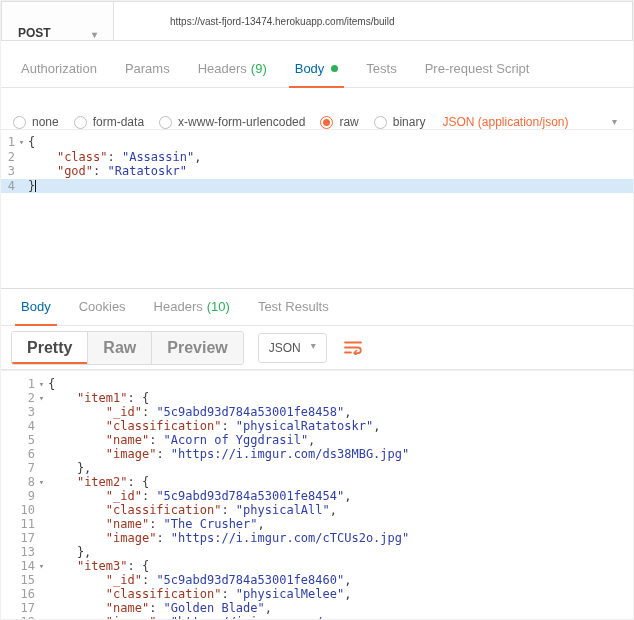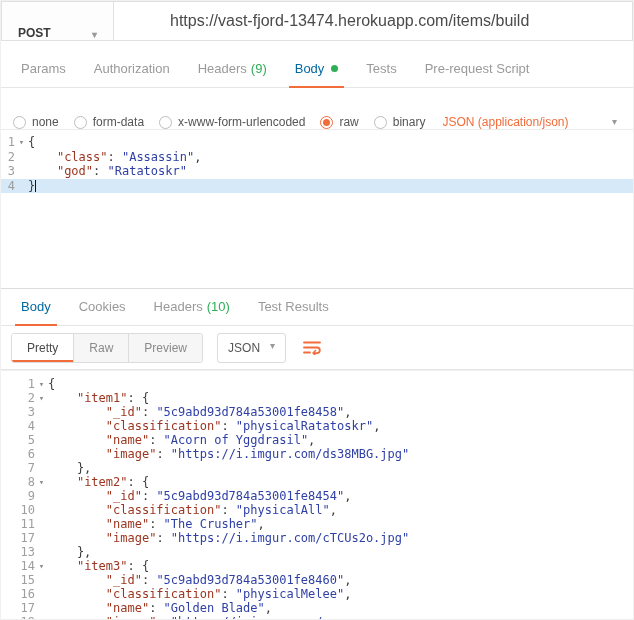--- a/index.html
+++ b/index.html
@@ -13,21 +13,21 @@
   
   .urlbar { display: flex; height: 40px; border: 1px solid #e0e0e0; background: #fff; }
   .method {
     width: 112px; flex: none; display: flex; align-items: flex-end; justify-content: space-between;
     padding: 0 16px; border-right: 1px solid #e0e0e0; cursor: pointer;
     font-size: 12px; font-weight: bold; color: #3a3a3a; background: #fdfdfd;
   }
   .caret { color: #9a9a9a; font-size: 10px; line-height: 1; }
   .url {
     flex: 1; display: flex; align-items: center; padding-left: 56px;
-    font-size: 16px; color: #4a4a4a; cursor: text; white-space: nowrap; overflow: hidden;
+    font-size: 10px; color: #4a4a4a; cursor: text; white-space: nowrap; overflow: hidden;
   }
 
   
   .tabs { display: flex; border-bottom: 1px solid #e6e6e6; padding-left: 6px; margin-top: 10px; }
   .resp-tabs-row { margin-top: 0; }
   .tab {
     display: flex; align-items: center; padding: 10px 14px 11px; font-size: 13px;
     color: #9a9a9a; position: relative; cursor: pointer; white-space: nowrap;
   }
   .tab.active { color: #0369a1; }
@@ -78,22 +78,22 @@
   .tok-str { color: var(--str); }
   .cursor { display: inline-block; width: 1px; height: 12px; background: #111; vertical-align: -2px; }
 
   
   .toolbar {
     display: flex; align-items: center; height: 44px; padding: 0 10px;
     border-bottom: 1px solid #e6e6e6; background: #fff;
   }
   .btn-group { display: flex; border: 1px solid #dcdcdc; border-radius: 3px; overflow: hidden; }
   .vm {
-    padding: 7px 15px; font-size: 12px; color: #8a8a8a; background: #f6f6f6;
-    border-right: 1px solid #dcdcdc; cursor: pointer;
+    padding: 7px 15px; font-size: 16px; color: #8a8a8a; background: #f6f6f6;
+    border-right: 1px solid #dcdcdc; cursor: pointer; font-weight: bold;
   }
   .vm:last-child { border-right: none; }
   .vm.selected { background: #fff; color: #4a4a4a; box-shadow: inset 0 -2px 0 var(--accent); }
   .fmt {
     display: flex; align-items: flex-start; border: 1px solid #dcdcdc; border-radius: 3px;
     margin-left: 14px; padding: 7px 10px; font-size: 12px; color: #555; cursor: pointer;
   }
   .fmt .caret { margin-left: 10px; }
   .wrap-icon { margin-left: 16px; cursor: pointer; display: flex; align-items: center; }
 </style>
@@ -107,24 +107,24 @@
       <span>POST</span>
       <span class="caret">▾</span>
     </div>
     <div class="url">
       <span>https://vast-fjord-13474.herokuapp.com/items/build</span>
     </div>
   </div>
 
   <div class="tabs" id="req-tabs">
       <div class="tab">
+        <span>Authorization</span>
+      </div>
+      <div class="tab">
         <span>Params</span>
-      </div>
-      <div class="tab">
-        <span>Authorization</span>
       </div>
       <div class="tab">
         <span>Headers</span>
         <span class="count">(9)</span>
       </div>
       <div class="tab active">
         <span>Body</span>
         <span class="dot"></span>
       </div>
       <div class="tab">

